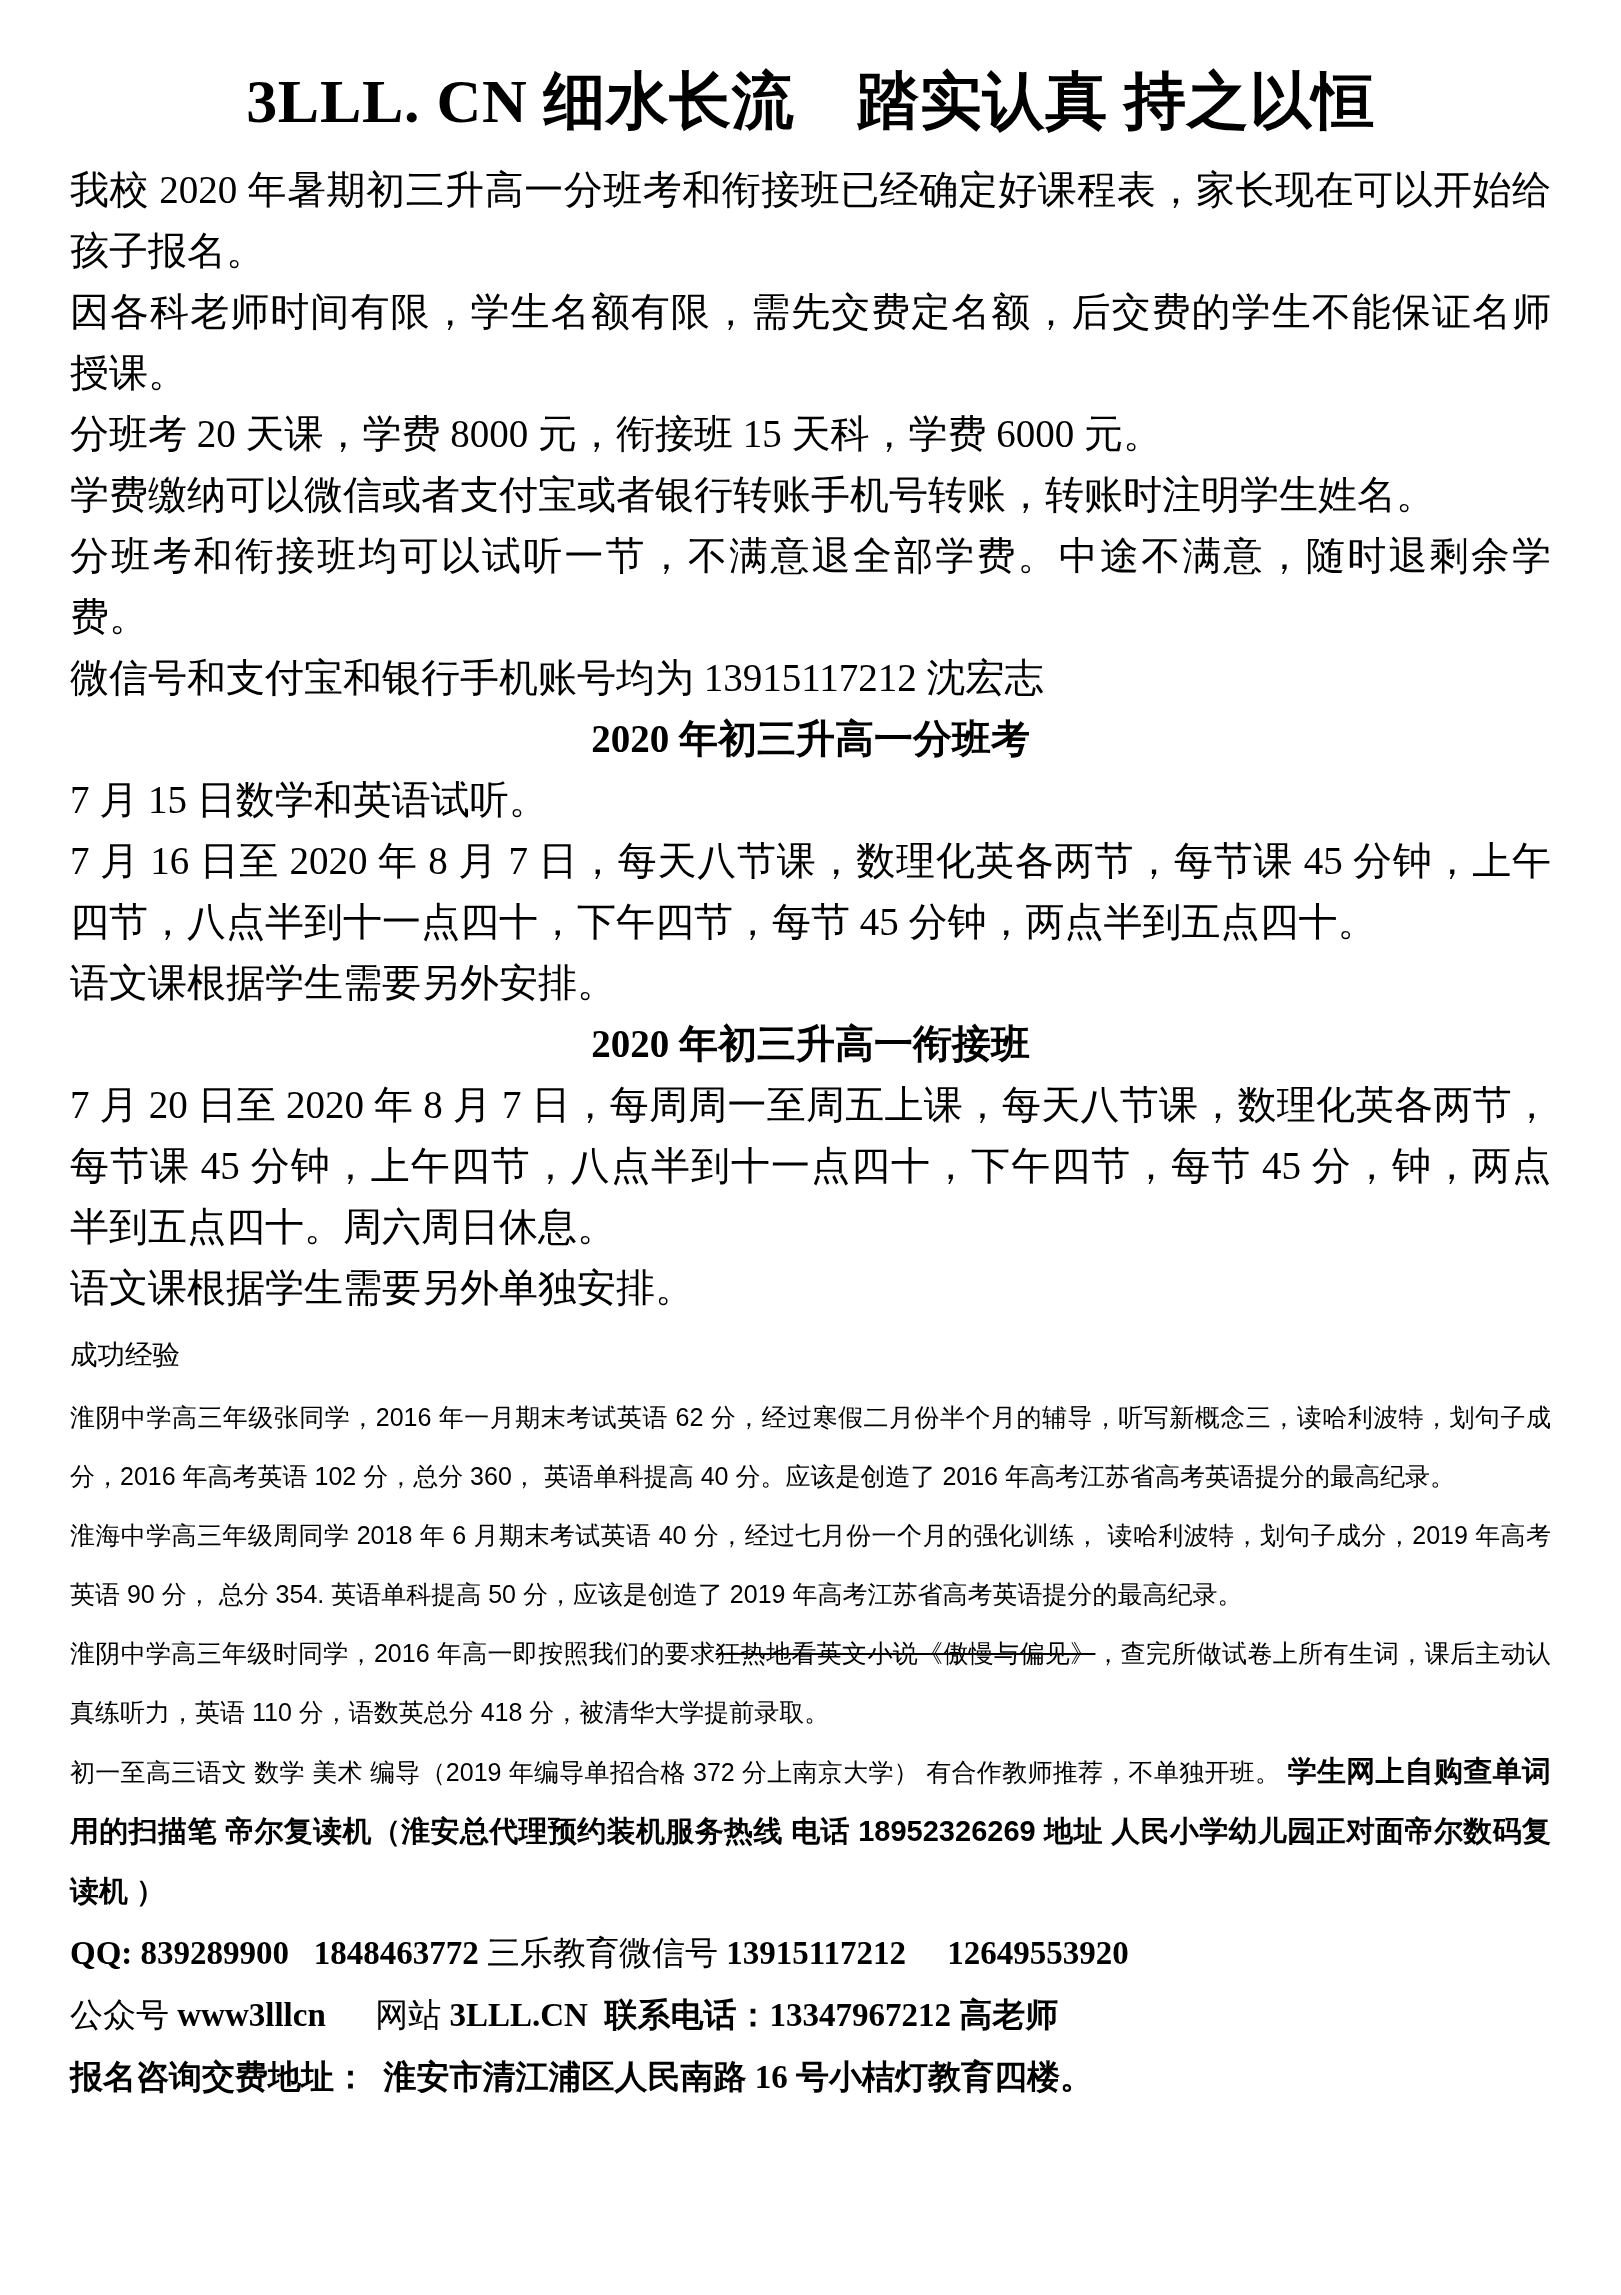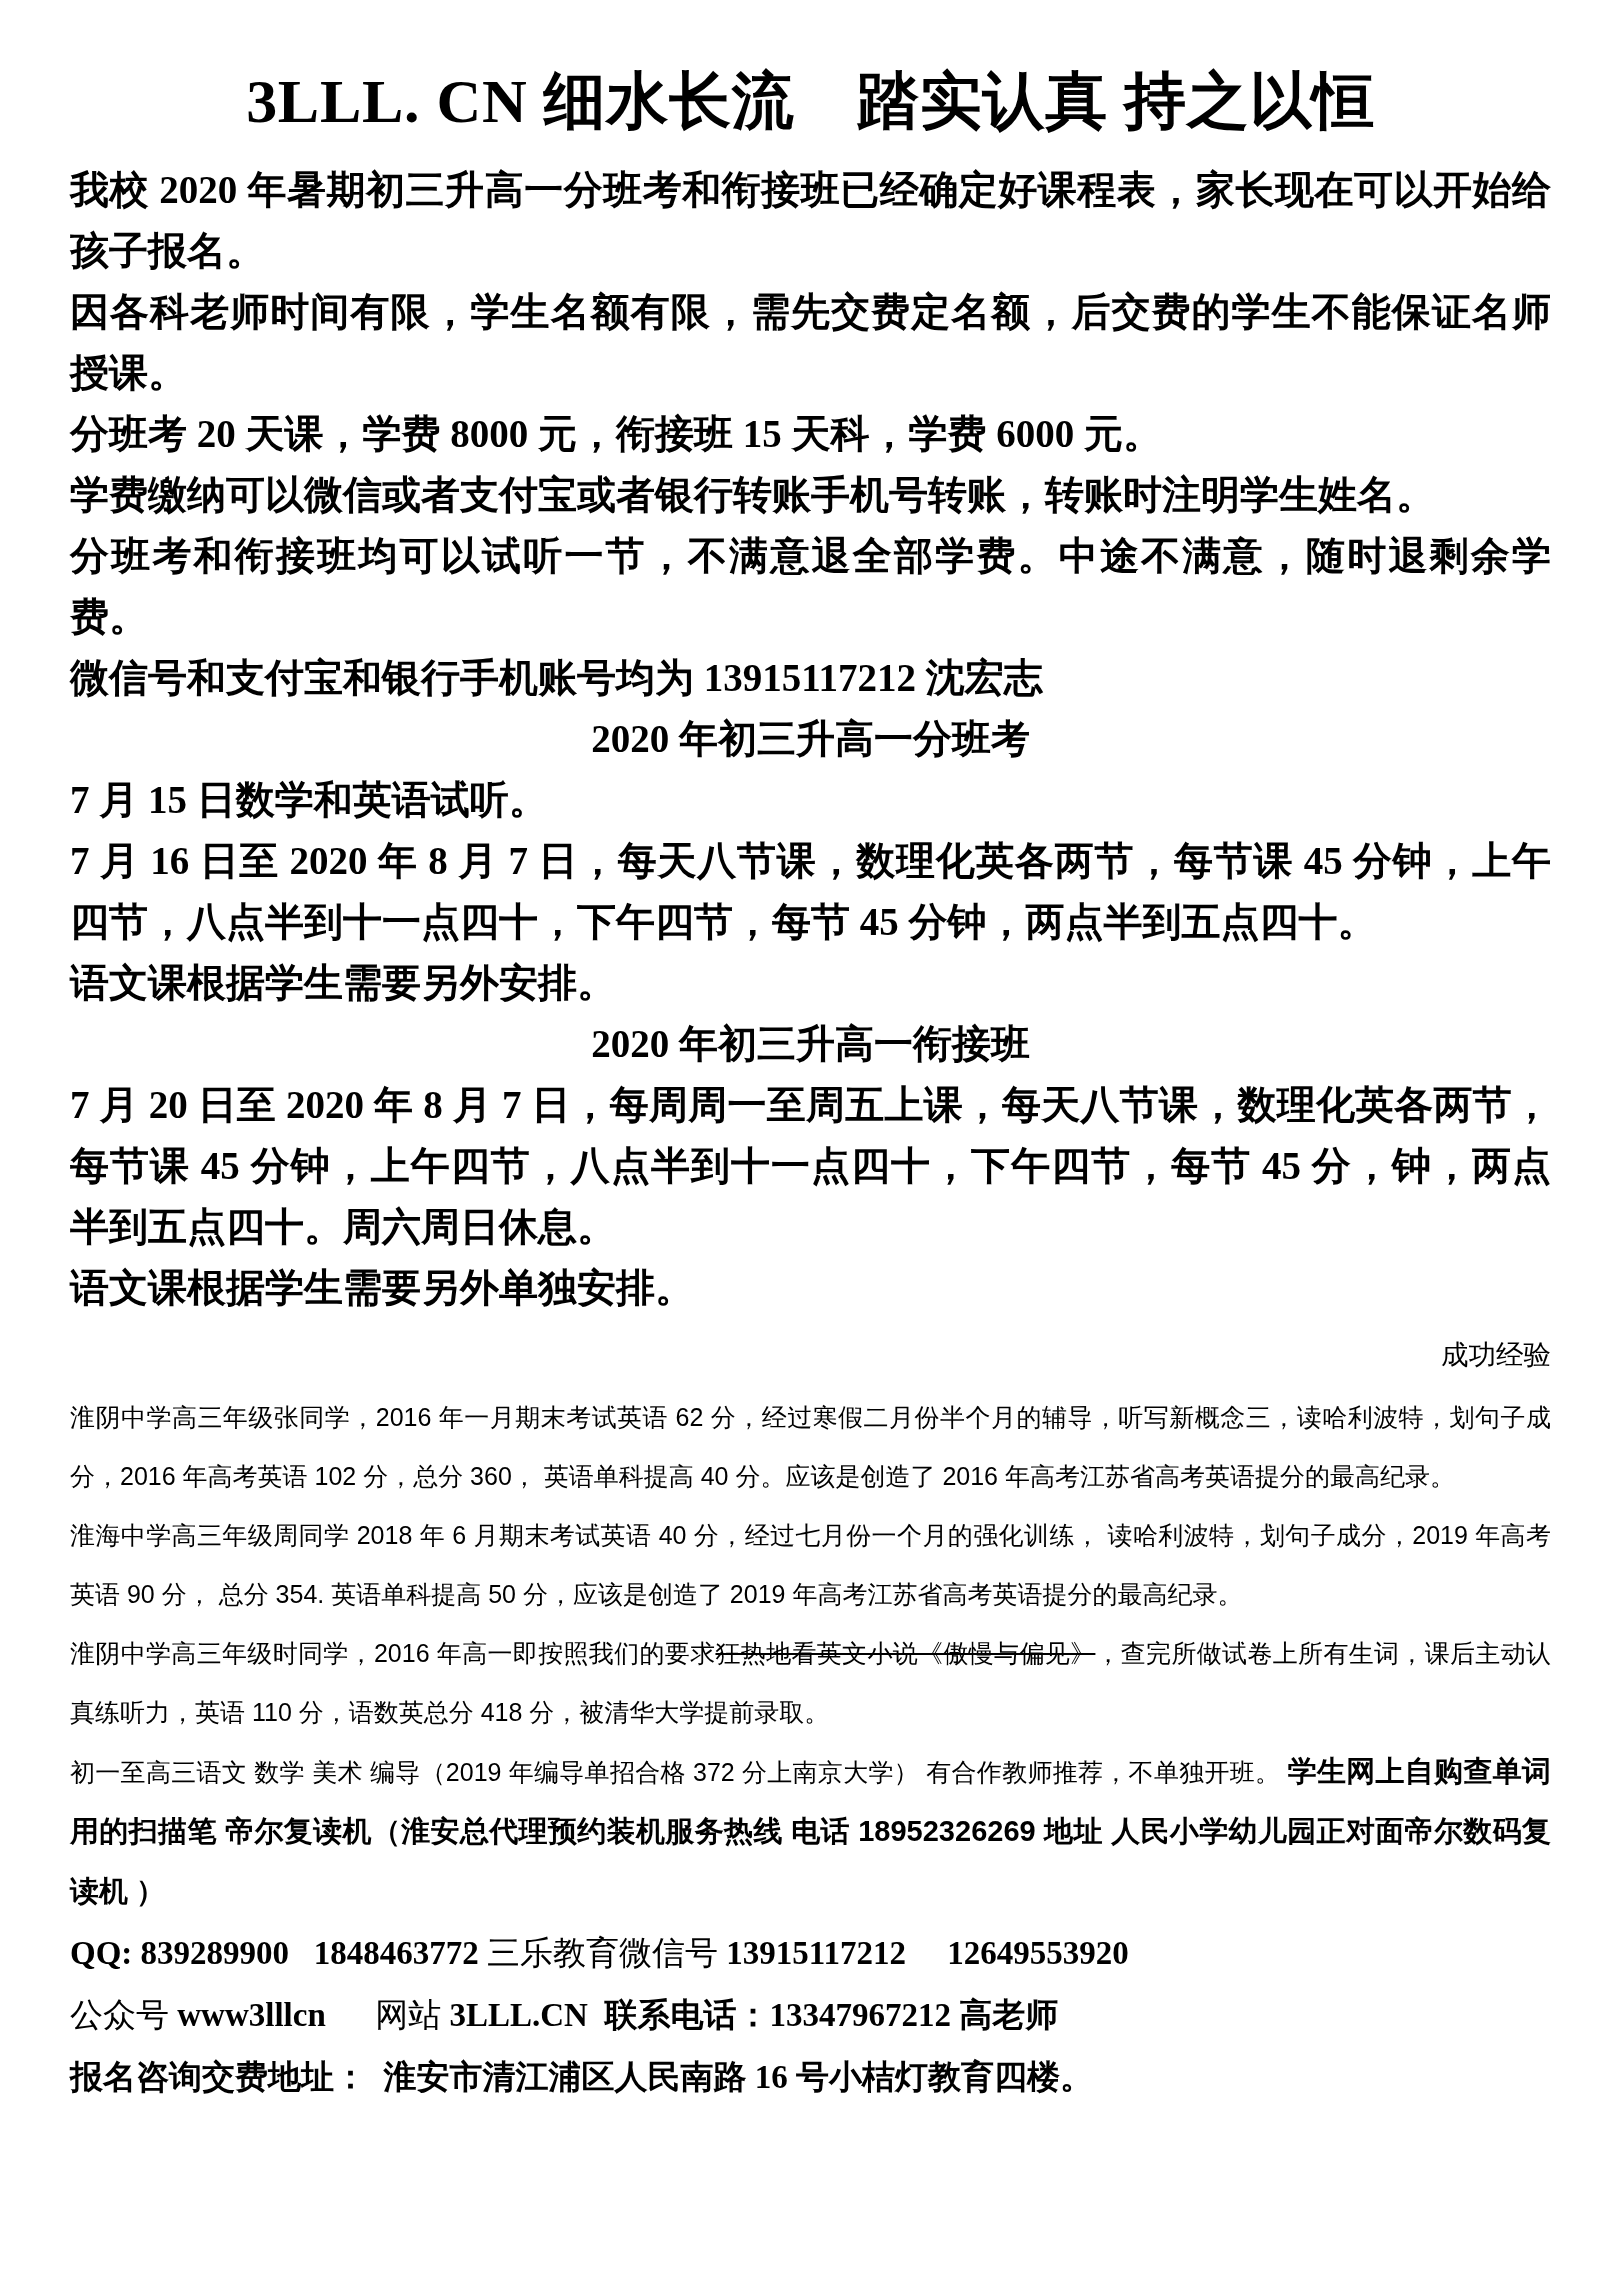--- a/index.html
+++ b/index.html
@@ -20,36 +20,36 @@
   .title {
     font-size: 62px;
     font-weight: bold;
     text-align: center;
     line-height: 78px;
     margin: 20px 0 19px 0;
     letter-spacing: 0.7px;
   }
   .body-para {
     font-size: 39px;
-    font-weight: bold;
+    font-weight: normal;
     line-height: 61px;
     text-align: justify;
     margin: 0;
   }
   .section-heading {
     font-size: 39px;
     font-weight: bold;
     text-align: center;
     line-height: 61px;
     margin: 0;
   }
   .success-heading {
     font-size: 27.5px;
     font-weight: 500;
-    text-align: right;
+    text-align: left;
     line-height: 67px;
     margin: 2.9px 0 0 0;
     font-family: "Liberation Sans", "DejaVu Sans", sans-serif;
   }
   .story-para {
     font-size: 25px;
     font-weight: normal;
     line-height: 59px;
     text-align: justify;
     margin: 0;

